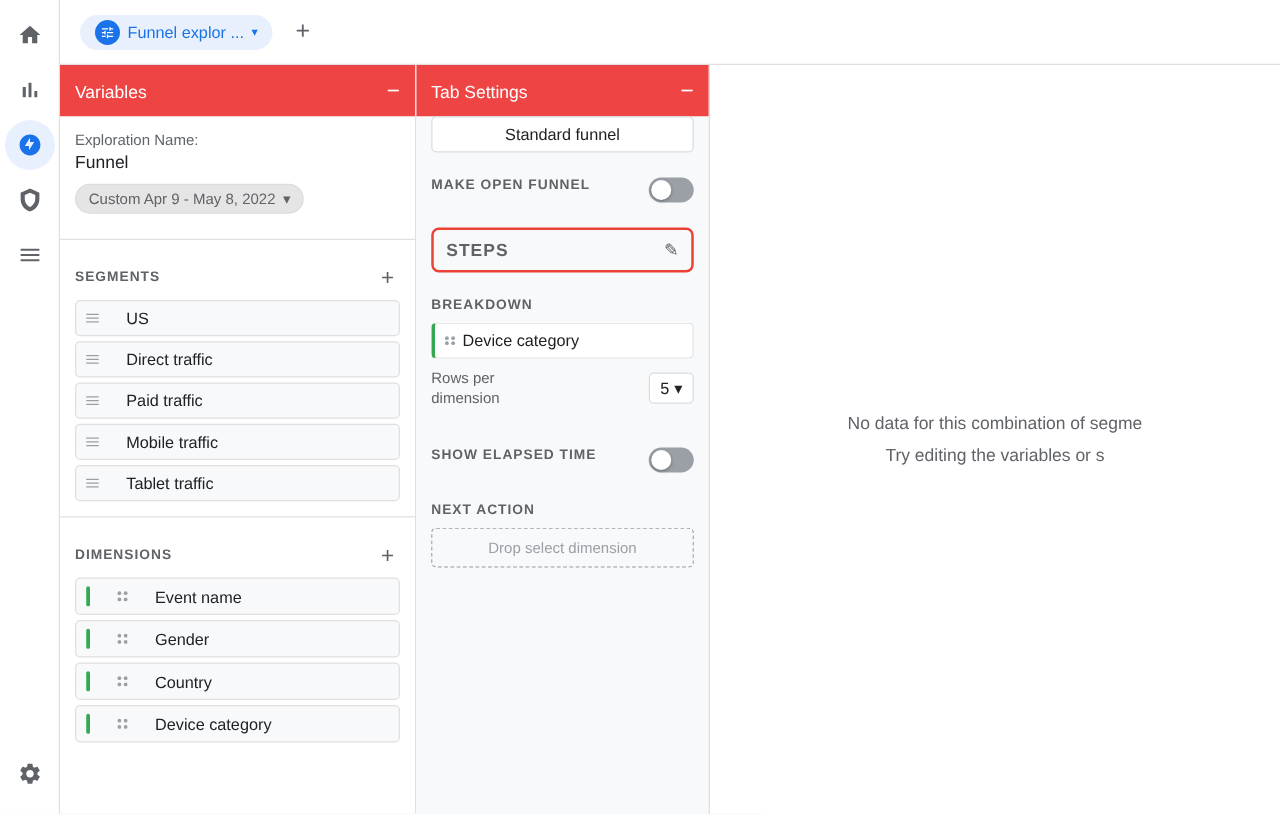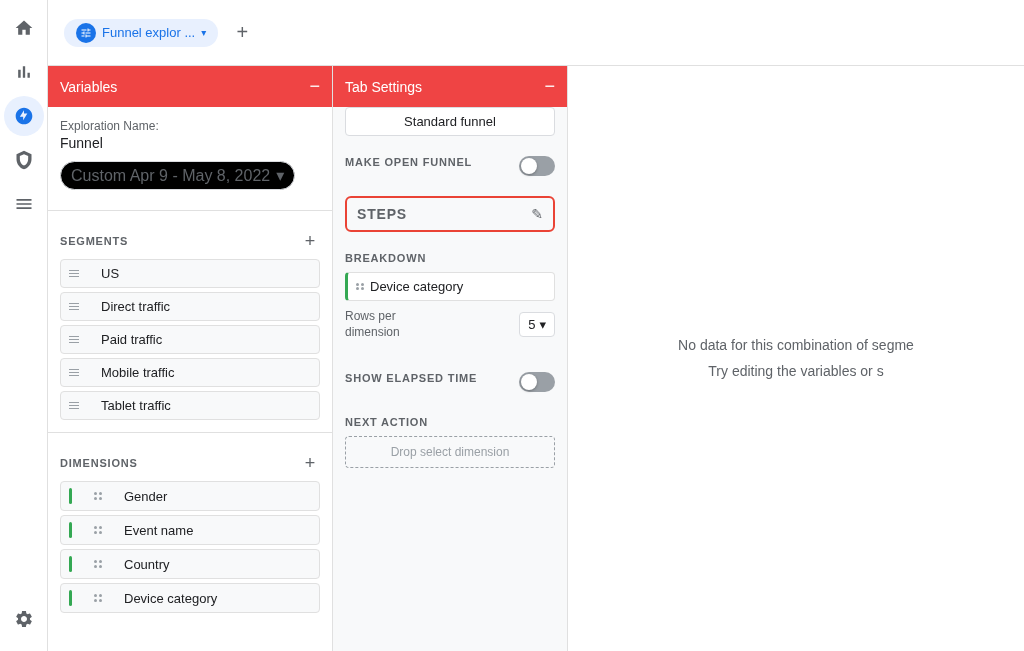--- a/index.html
+++ b/index.html
@@ -38,21 +38,21 @@
     
     .main-content {
       flex: 1;
       display: flex;
       flex-direction: column;
       overflow: hidden;
     }
 
     
     .top-bar {
-      height: 66px;
+      height: 52px;
       background: #fff;
       border-bottom: 1px solid #e0e0e0;
       display: flex;
       align-items: center;
       padding: 0 16px;
       gap: 8px;
     }
     .tab-pill {
       display: flex;
       align-items: center;
@@ -124,27 +124,27 @@
       font-weight: 300;
     }
     .panel-section { padding: 12px; }
     .exploration-label { color: #5f6368; font-size: 12px; margin-bottom: 2px; }
     .exploration-name { font-size: 14px; font-weight: 500; color: #202124; }
 
     .date-chip {
       display: inline-flex;
       align-items: center;
       gap: 6px;
-      background: #000000;
+      background: #e5e5e5;
       border: 1px solid #dadce0;
       border-radius: 16px;
       padding: 4px 10px;
       margin-top: 10px;
       cursor: pointer;
-      font-size: 16px;
+      font-size: 12px;
       color: #5f6368;
     }
 
     .section-label {
       font-size: 11px;
       font-weight: 600;
       color: #5f6368;
       letter-spacing: 0.8px;
       text-transform: uppercase;
       display: flex;
@@ -481,31 +481,31 @@
       </div>
 
       <div class="dimension-item">
         <div class="color-bar"></div>
         <div class="dim-drag-handle">
             <span></span>
             <span></span>
             <span></span>
             <span></span>
           </div>
-        <span>Gender</span>
+        <span>Event name</span>
       </div>
       <div class="dimension-item">
         <div class="color-bar"></div>
         <div class="dim-drag-handle">
             <span></span>
             <span></span>
             <span></span>
             <span></span>
           </div>
-        <span>Event name</span>
+        <span>Gender</span>
       </div>
       <div class="dimension-item">
         <div class="color-bar"></div>
         <div class="dim-drag-handle">
             <span></span>
             <span></span>
             <span></span>
             <span></span>
           </div>
         <span>Country</span>

